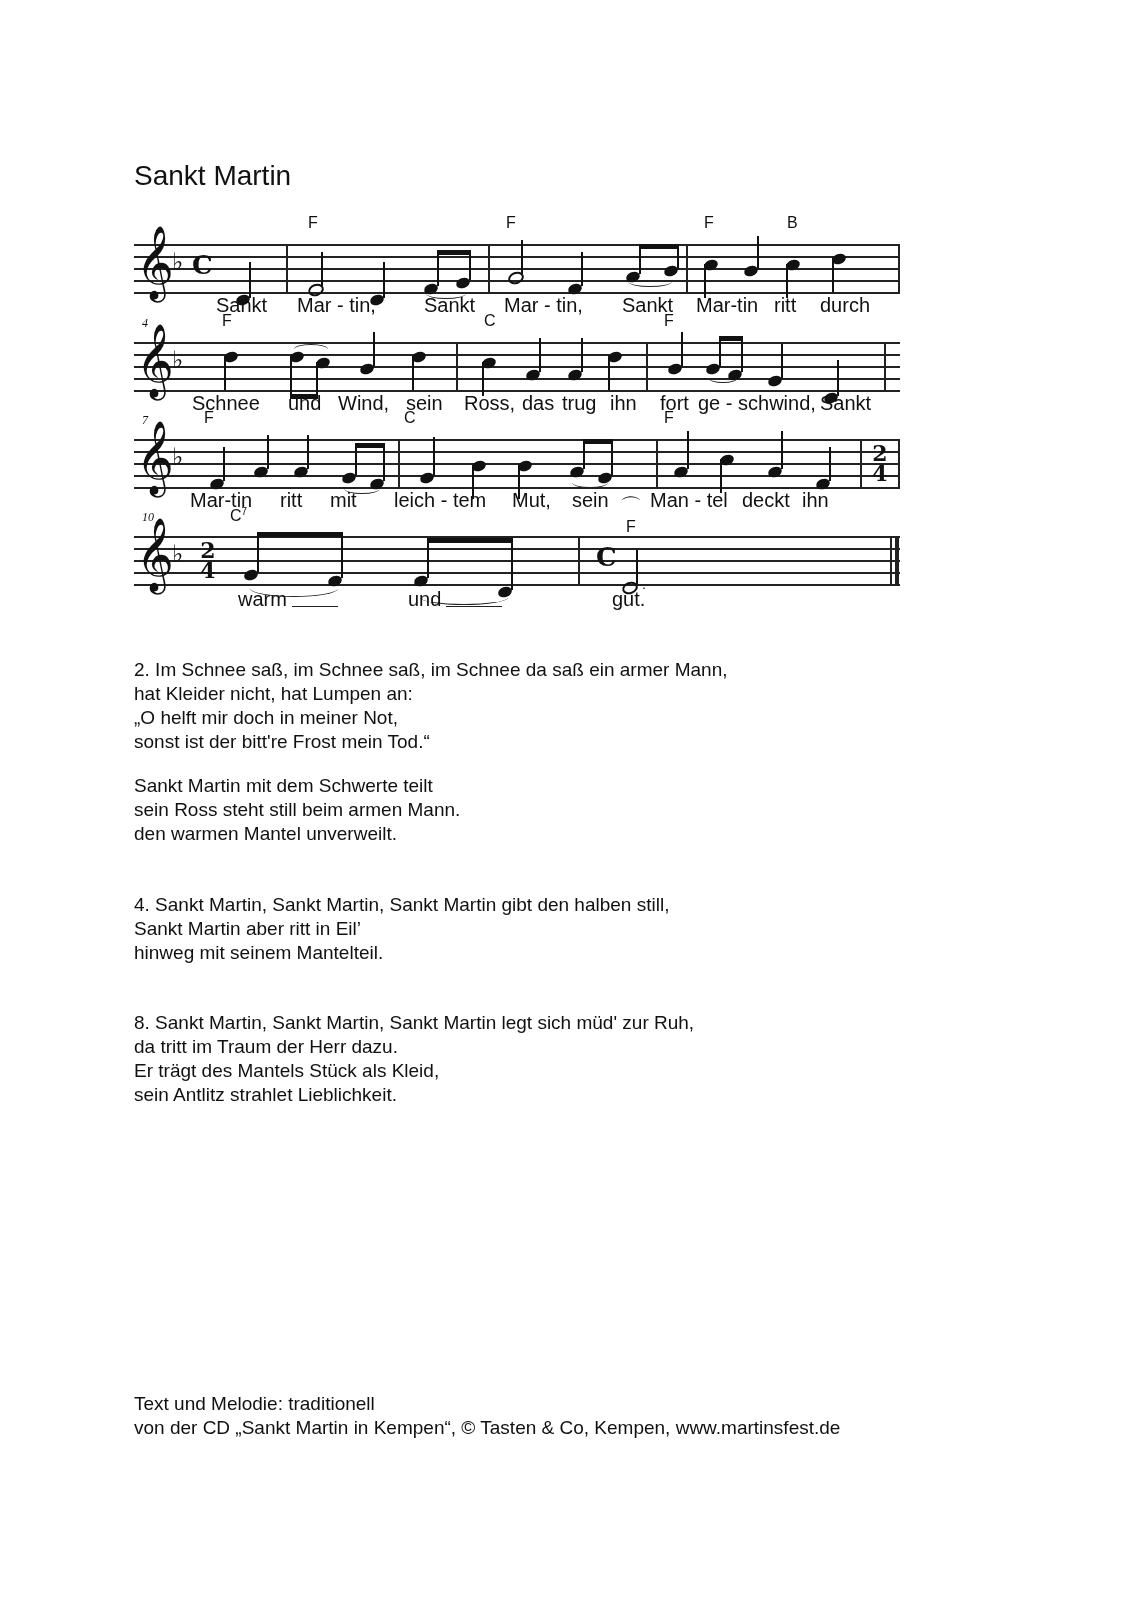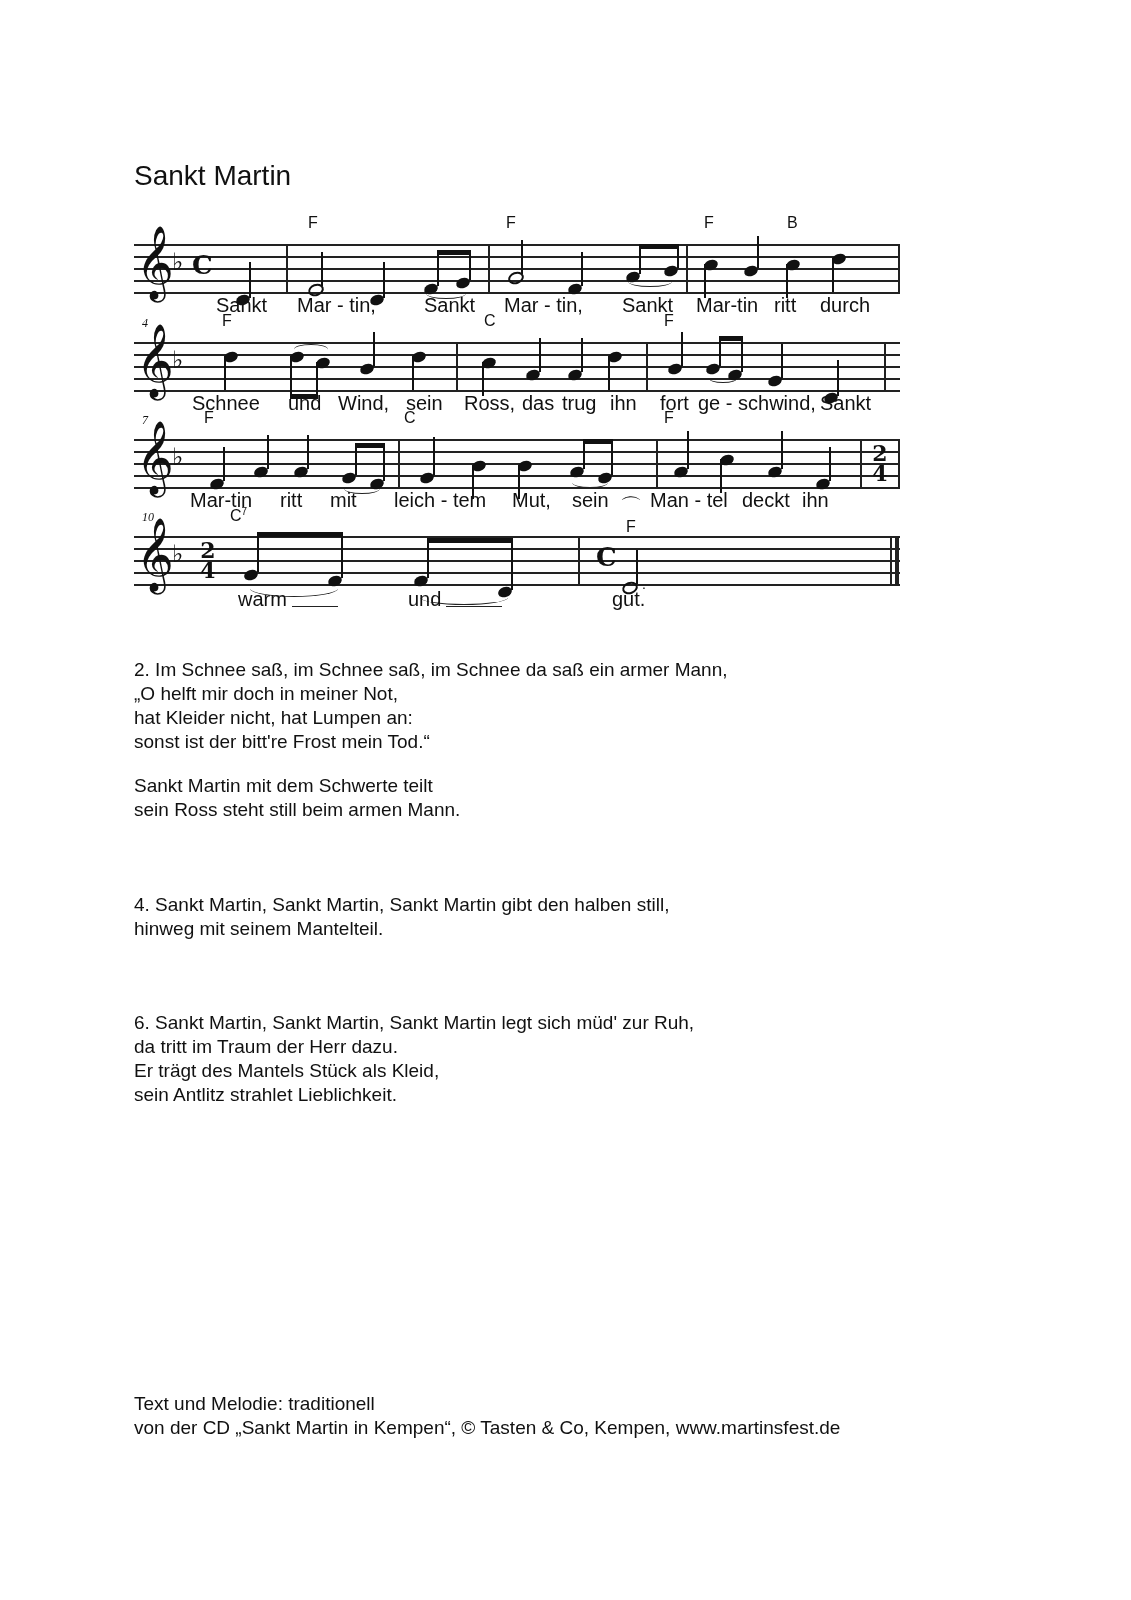--- a/index.html
+++ b/index.html
@@ -276,34 +276,36 @@
     <span style="left:104px">warm</span>
     <span style="left:158px;top:18px;width:46px;border-bottom:1.4px solid #222"></span>
     <span style="left:274px">und</span>
     <span style="left:312px;top:18px;width:56px;border-bottom:1.4px solid #222"></span>
     <span style="left:478px">gut.</span>
   </div>
 </div>
 
 <div class="verse" style="top:658px">
   <div>2. Im Schnee saß, im Schnee saß, im Schnee da saß ein armer Mann,</div>
+  <div>hat Kleider nicht, hat Lumpen an:</div>
   <div>„O helft mir doch in meiner Not,</div>
-  <div>hat Kleider nicht, hat Lumpen an:</div>
   <div>sonst ist der bitt're Frost mein Tod.“</div>
 </div>
 <div class="verse" style="top:774px">
   <div>Sankt Martin mit dem Schwerte teilt</div>
   <div>sein Ross steht still beim armen Mann.</div>
+  <div>den warmen Mantel unverweilt.</div>
 </div>
 <div class="verse" style="top:893px">
   <div>4. Sankt Martin, Sankt Martin, Sankt Martin gibt den halben still,</div>
+  <div>Sankt Martin aber ritt in Eil’</div>
   <div>hinweg mit seinem Mantelteil.</div>
 </div>
 <div class="verse" style="top:1011px">
-  <div>6. Sankt Martin, Sankt Martin, Sankt Martin legt sich müd' zur Ruh,</div>
+  <div>8. Sankt Martin, Sankt Martin, Sankt Martin legt sich müd' zur Ruh,</div>
   <div>da tritt im Traum der Herr dazu.</div>
   <div>Er trägt des Mantels Stück als Kleid,</div>
   <div>sein Antlitz strahlet Lieblichkeit.</div>
 </div>
 
 <div class="footer">
   <div>Text und Melodie: traditionell</div>
   <div>von der CD „Sankt Martin in Kempen“, © Tasten &amp; Co, Kempen, www.martinsfest.de</div>
 </div>
 

